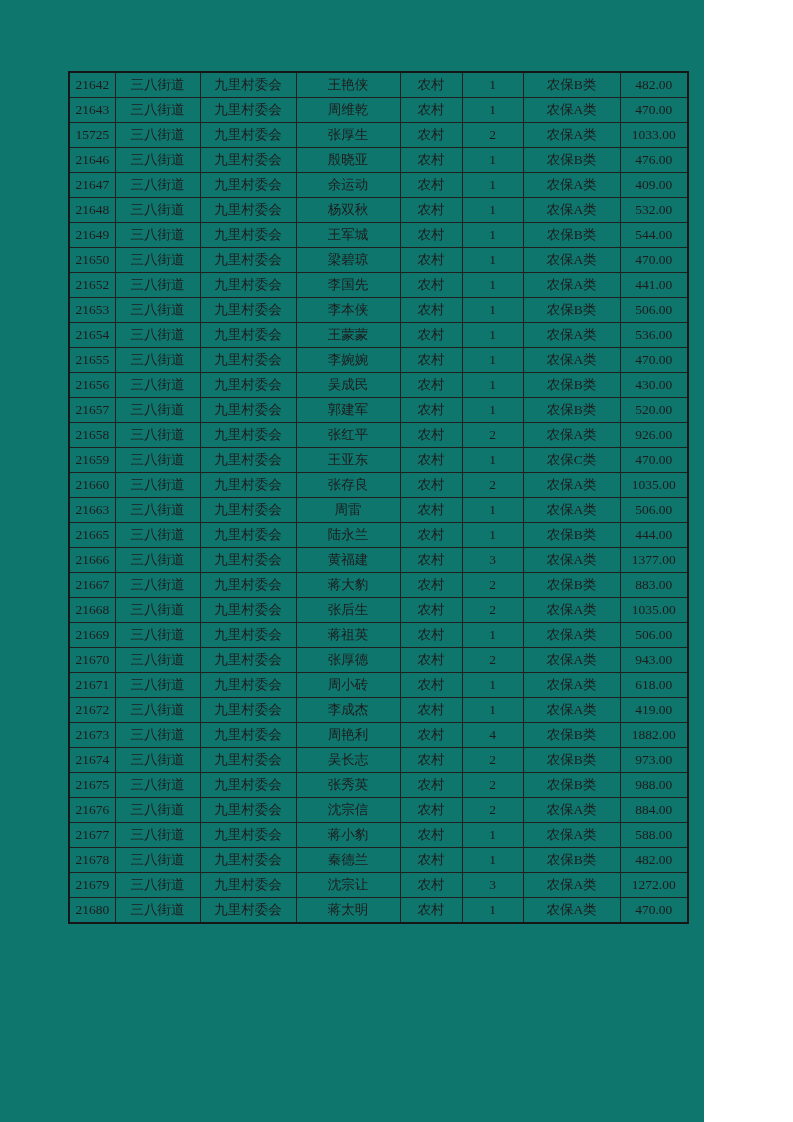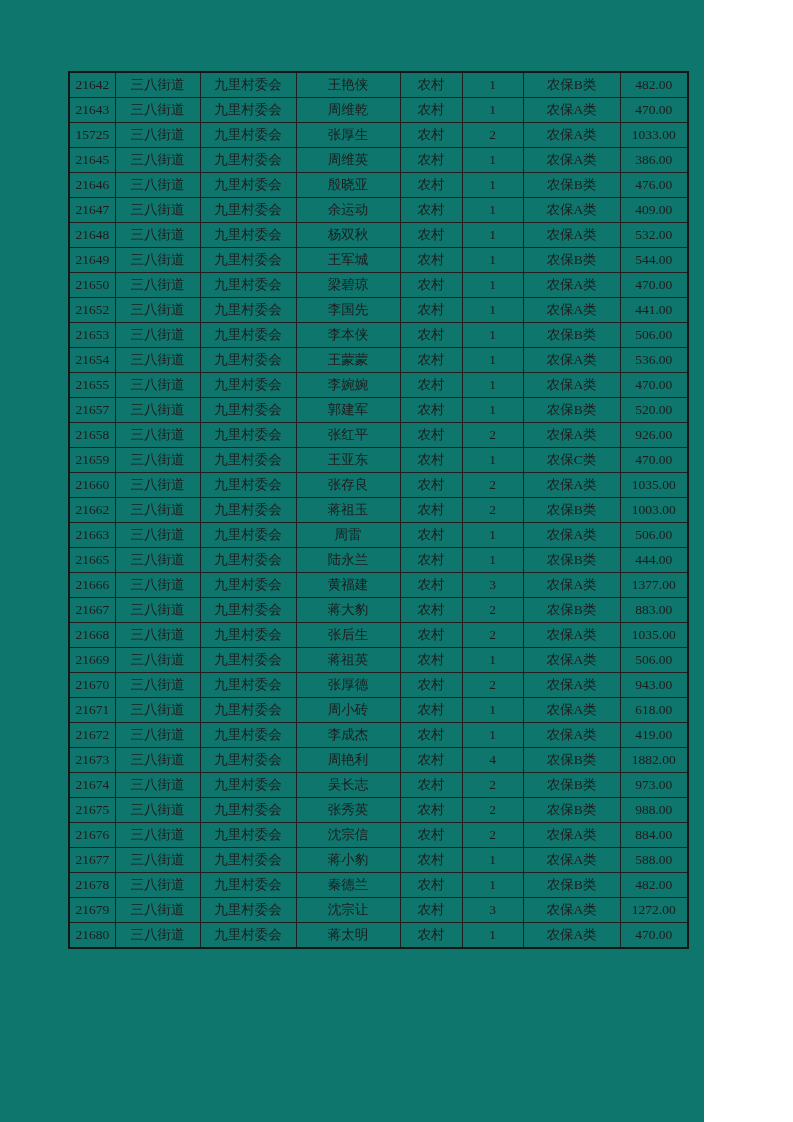--- a/index.html
+++ b/index.html
@@ -92,30 +92,20 @@
           <td class="col-id">15725</td>
           <td class="col-street">三八街道</td>
           <td class="col-village">九里村委会</td>
           <td class="col-name">张厚生</td>
           <td class="col-residence">农村</td>
           <td class="col-persons">2</td>
           <td class="col-category">农保A类</td>
           <td class="col-amount">1033.00</td>
         </tr>
         <tr>
-          <td class="col-id">21645</td>
-          <td class="col-street">三八街道</td>
-          <td class="col-village">九里村委会</td>
-          <td class="col-name">周维英</td>
-          <td class="col-residence">农村</td>
-          <td class="col-persons">1</td>
-          <td class="col-category">农保A类</td>
-          <td class="col-amount">386.00</td>
-        </tr>
-        <tr>
           <td class="col-id">21646</td>
           <td class="col-street">三八街道</td>
           <td class="col-village">九里村委会</td>
           <td class="col-name">殷晓亚</td>
           <td class="col-residence">农村</td>
           <td class="col-persons">1</td>
           <td class="col-category">农保B类</td>
           <td class="col-amount">476.00</td>
         </tr>
         <tr>
@@ -190,20 +180,30 @@
         </tr>
         <tr>
           <td class="col-id">21655</td>
           <td class="col-street">三八街道</td>
           <td class="col-village">九里村委会</td>
           <td class="col-name">李婉婉</td>
           <td class="col-residence">农村</td>
           <td class="col-persons">1</td>
           <td class="col-category">农保A类</td>
           <td class="col-amount">470.00</td>
+        </tr>
+        <tr>
+          <td class="col-id">21656</td>
+          <td class="col-street">三八街道</td>
+          <td class="col-village">九里村委会</td>
+          <td class="col-name">吴成民</td>
+          <td class="col-residence">农村</td>
+          <td class="col-persons">1</td>
+          <td class="col-category">农保B类</td>
+          <td class="col-amount">430.00</td>
         </tr>
         <tr>
           <td class="col-id">21657</td>
           <td class="col-street">三八街道</td>
           <td class="col-village">九里村委会</td>
           <td class="col-name">郭建军</td>
           <td class="col-residence">农村</td>
           <td class="col-persons">1</td>
           <td class="col-category">农保B类</td>
           <td class="col-amount">520.00</td>
@@ -230,30 +230,20 @@
         </tr>
         <tr>
           <td class="col-id">21660</td>
           <td class="col-street">三八街道</td>
           <td class="col-village">九里村委会</td>
           <td class="col-name">张存良</td>
           <td class="col-residence">农村</td>
           <td class="col-persons">2</td>
           <td class="col-category">农保A类</td>
           <td class="col-amount">1035.00</td>
-        </tr>
-        <tr>
-          <td class="col-id">21662</td>
-          <td class="col-street">三八街道</td>
-          <td class="col-village">九里村委会</td>
-          <td class="col-name">蒋祖玉</td>
-          <td class="col-residence">农村</td>
-          <td class="col-persons">2</td>
-          <td class="col-category">农保B类</td>
-          <td class="col-amount">1003.00</td>
         </tr>
         <tr>
           <td class="col-id">21663</td>
           <td class="col-street">三八街道</td>
           <td class="col-village">九里村委会</td>
           <td class="col-name">周雷</td>
           <td class="col-residence">农村</td>
           <td class="col-persons">1</td>
           <td class="col-category">农保A类</td>
           <td class="col-amount">506.00</td>

